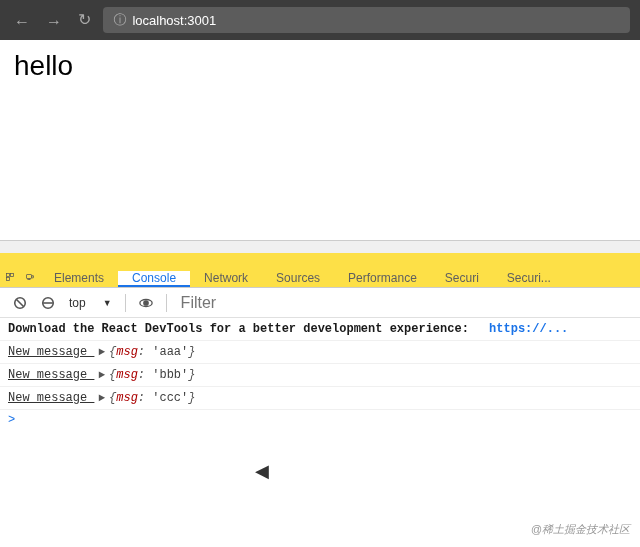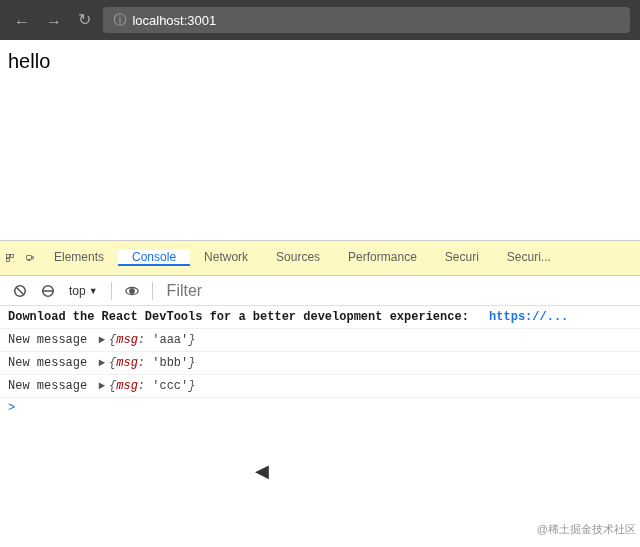--- a/index.html
+++ b/index.html
@@ -36,42 +36,43 @@
     }
     .info-icon {
       color: #aaa;
       font-size: 13px;
     }
 
     
     .page-content {
       background: #fff;
       height: 200px;
-      padding: 10px 8px;
-      font-size: 20px;
+      padding: 10px 14px;
+      font-size: 28px;
       color: #000;
     }
 
     
     .devtools {
       border-top: 1px solid #ccc;
       background: #f0f0f0;
       height: 307px;
       display: flex;
       flex-direction: column;
     }
 
     
     .devtools-tabs {
       display: flex;
-      align-items: center;
-      background: #fef9c3;
+      align-items: flex-end;
+      background: #fde047;
       border-bottom: 1px solid #ccc;
       height: 35px;
       overflow: hidden;
+      margin-top: 12px;
     }
     .devtools-tab {
       padding: 0 14px;
       font-size: 12px;
       color: #5f5f5f;
       cursor: pointer;
       display: flex;
       align-items: center;
       white-space: nowrap;
       border-bottom: 2px solid transparent;
@@ -109,21 +110,21 @@
       font-size: 14px;
       padding: 3px 5px;
       border-radius: 3px;
       display: flex;
       align-items: center;
       gap: 2px;
     }
     .context-selector {
       display: flex;
       align-items: center;
-      gap: 3px;
+      gap: 17px;
       font-size: 12px;
       color: #333;
       cursor: pointer;
       padding: 2px 5px;
       border-radius: 3px;
       border: none;
       background: none;
     }
     .divider-v {
       width: 1px;
@@ -161,20 +162,21 @@
       font-weight: bold;
     }
     .console-link {
       color: #1a73e8;
       text-decoration: none;
       padding-left: 13px;
     }
     .console-prefix {
       color: #333;
       margin-right: 4px;
+      text-decoration: underline;
     }
     .console-arrow {
       color: #555;
       margin-right: 4px;
       font-size: 11px;
       cursor: pointer;
     }
     .console-key {
       color: #a00;
       font-style: italic;
@@ -184,23 +186,24 @@
     }
     .console-prompt {
       color: #1a73e8;
       padding: 3px 8px;
       font-size: 12px;
     }
 
     .watermark {
       position: absolute;
       bottom: 10px;
-      right: 4px;
+      right: 10px;
       font-size: 11px;
       color: #999;
+      font-style: italic;
     }
   </style>
 </head>
 <body>
 
 <div class="browser-toolbar">
   <button class="nav-btn">←</button>
   <button class="nav-btn">→</button>
   <button class="nav-btn">↻</button>
   <div class="address-bar">

